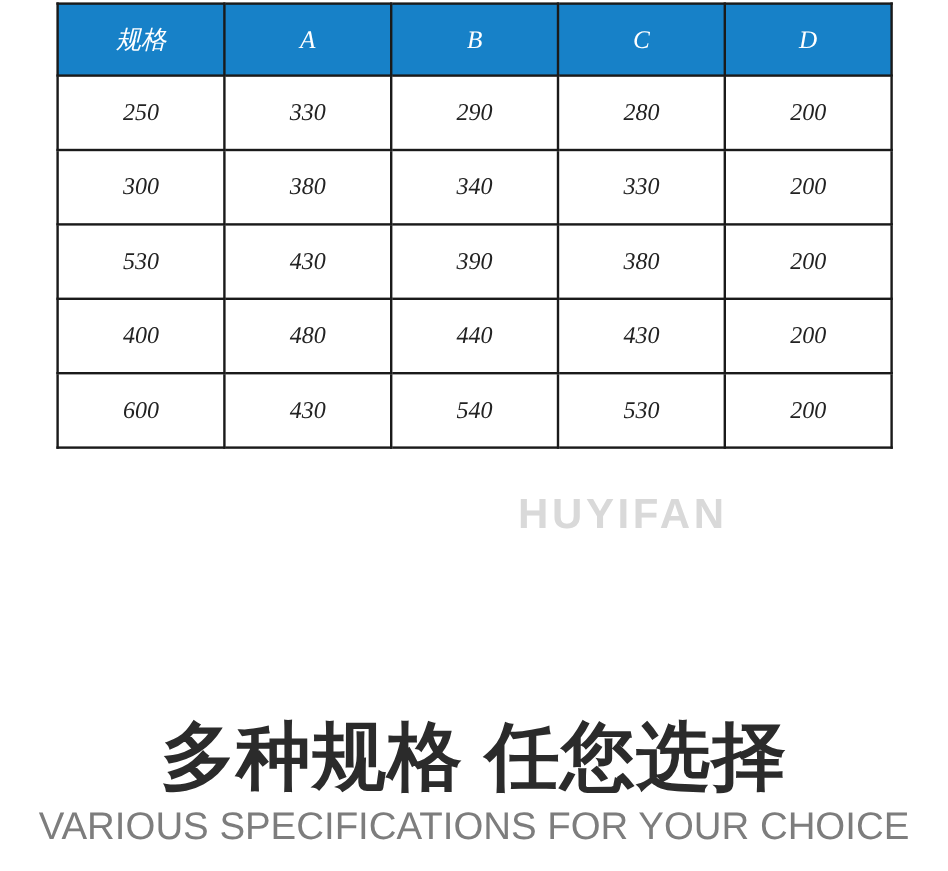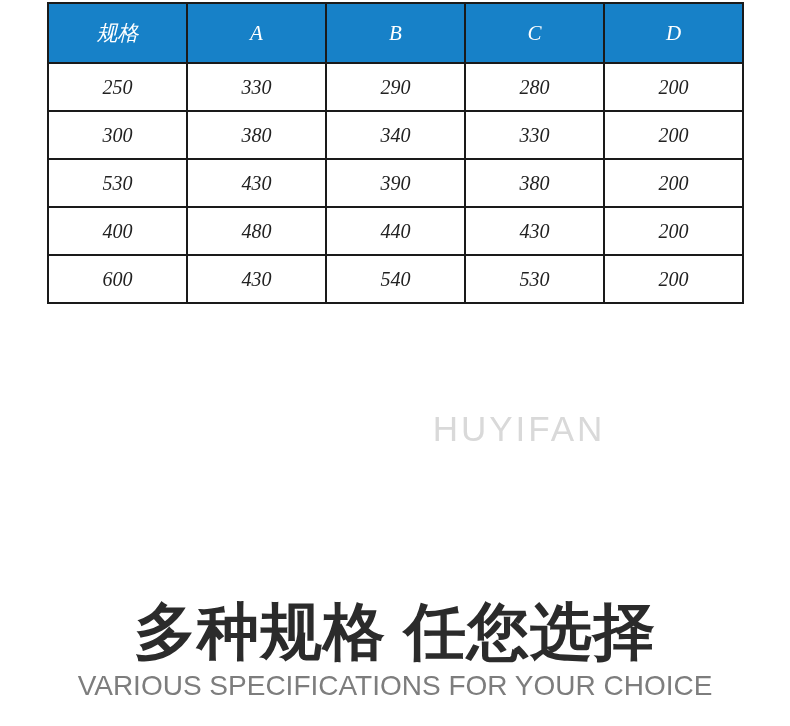--- a/index.html
+++ b/index.html
@@ -39,54 +39,54 @@
   }
   th{
     background:var(--header-bg);
     color:var(--header-fg);
     height:60px;
     font-size:21px;
     font-weight:400;
     font-family:"Liberation Serif","DejaVu Serif",serif;
   }
   td{
-    height:48px;
+    height:62px;
     font-size:20px;
     color:var(--cell-fg);
     font-family:"Liberation Serif","DejaVu Serif",serif;
   }
   .watermark{
     position:absolute;
     left:413px;top:409px;
     width:212px;
     z-index:0;
     text-align:center;
     font-size:35px;
-    font-weight:normal;
+    font-weight:bold;
     letter-spacing:3px;
     color:var(--watermark-color);
     font-family:"Liberation Sans","DejaVu Sans",sans-serif;
     user-select:none;
   }
   .footer{
     position:absolute;
     left:0;top:596px;width:790px;
     text-align:center;
     z-index:1;
   }
   .footer-title{
     font-size:62px;
     line-height:1.15;
     font-weight:900;
     letter-spacing:1px;
     color:var(--title-color);
   }
   .footer-subtitle{
     margin-top:3px;
-    font-size:28px;
+    font-size:32px;
     letter-spacing:0px;
     color:var(--subtitle-color);
   }
 </style>
 </head>
 <body>
 
 <div class="watermark">HUYIFAN</div>
 
 <div class="table-wrap">

